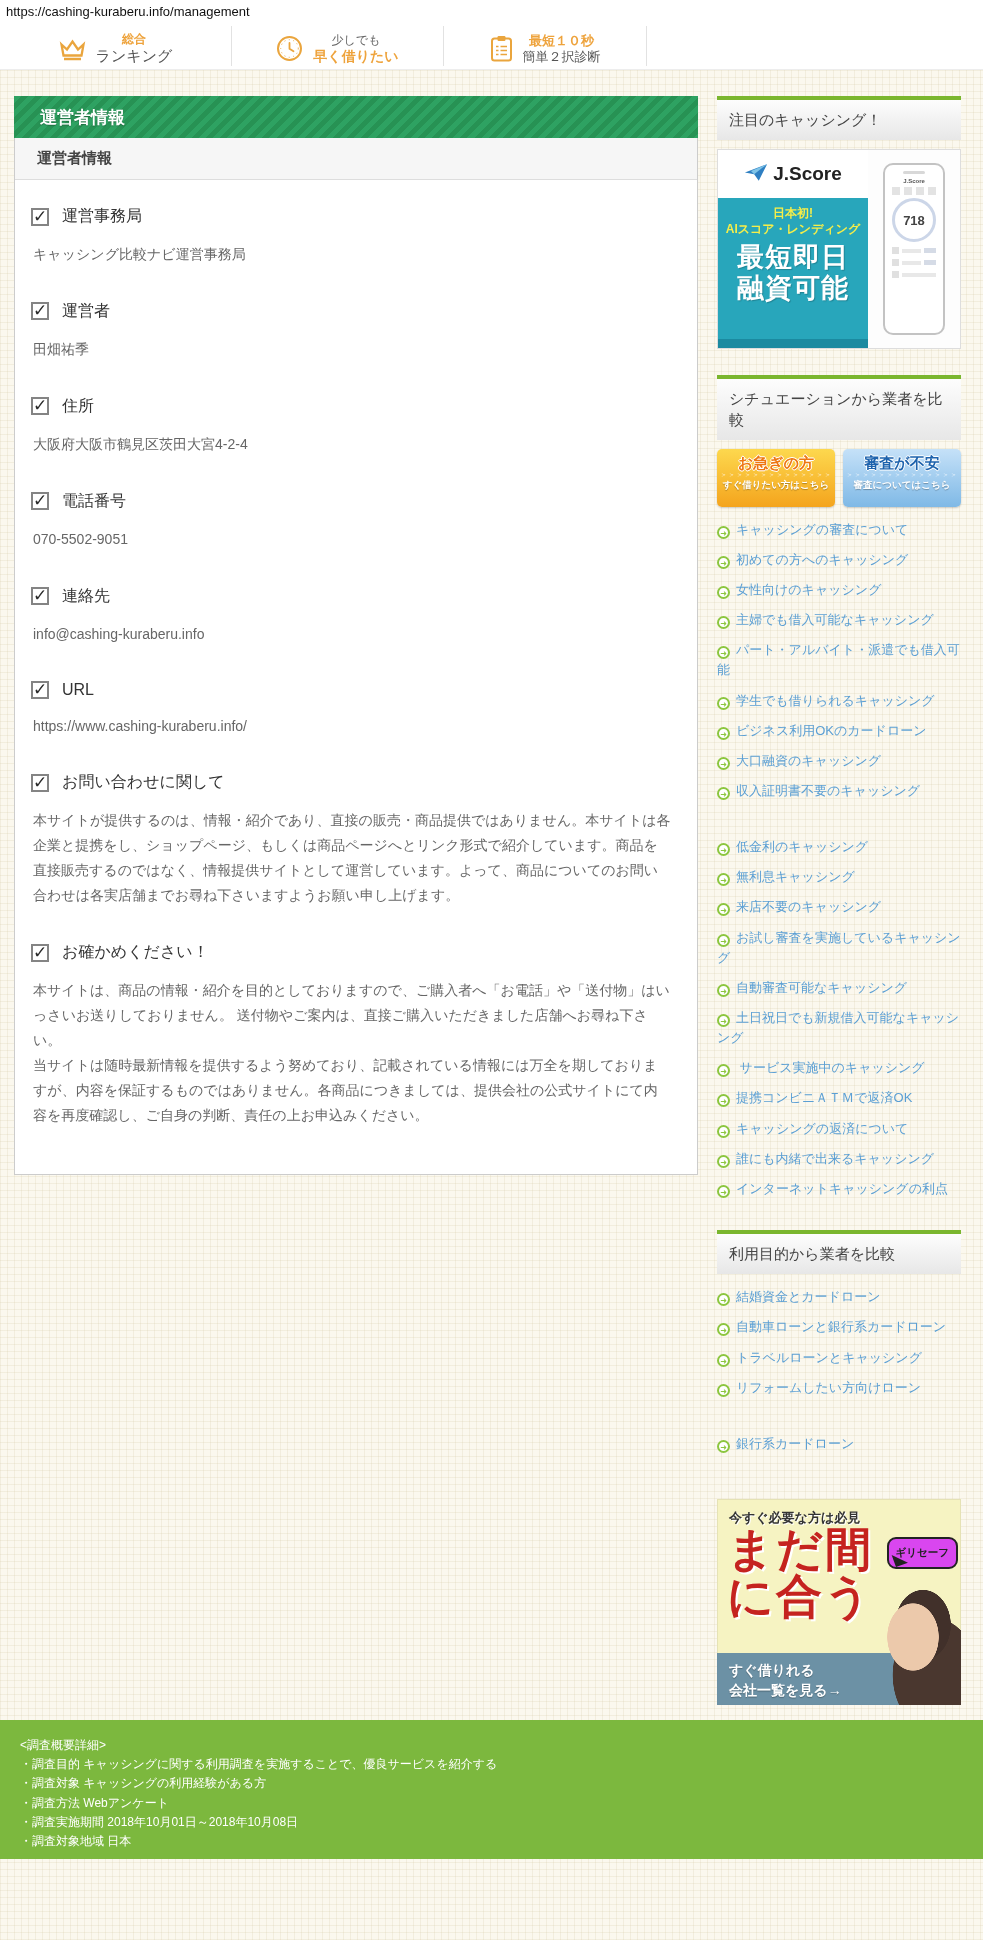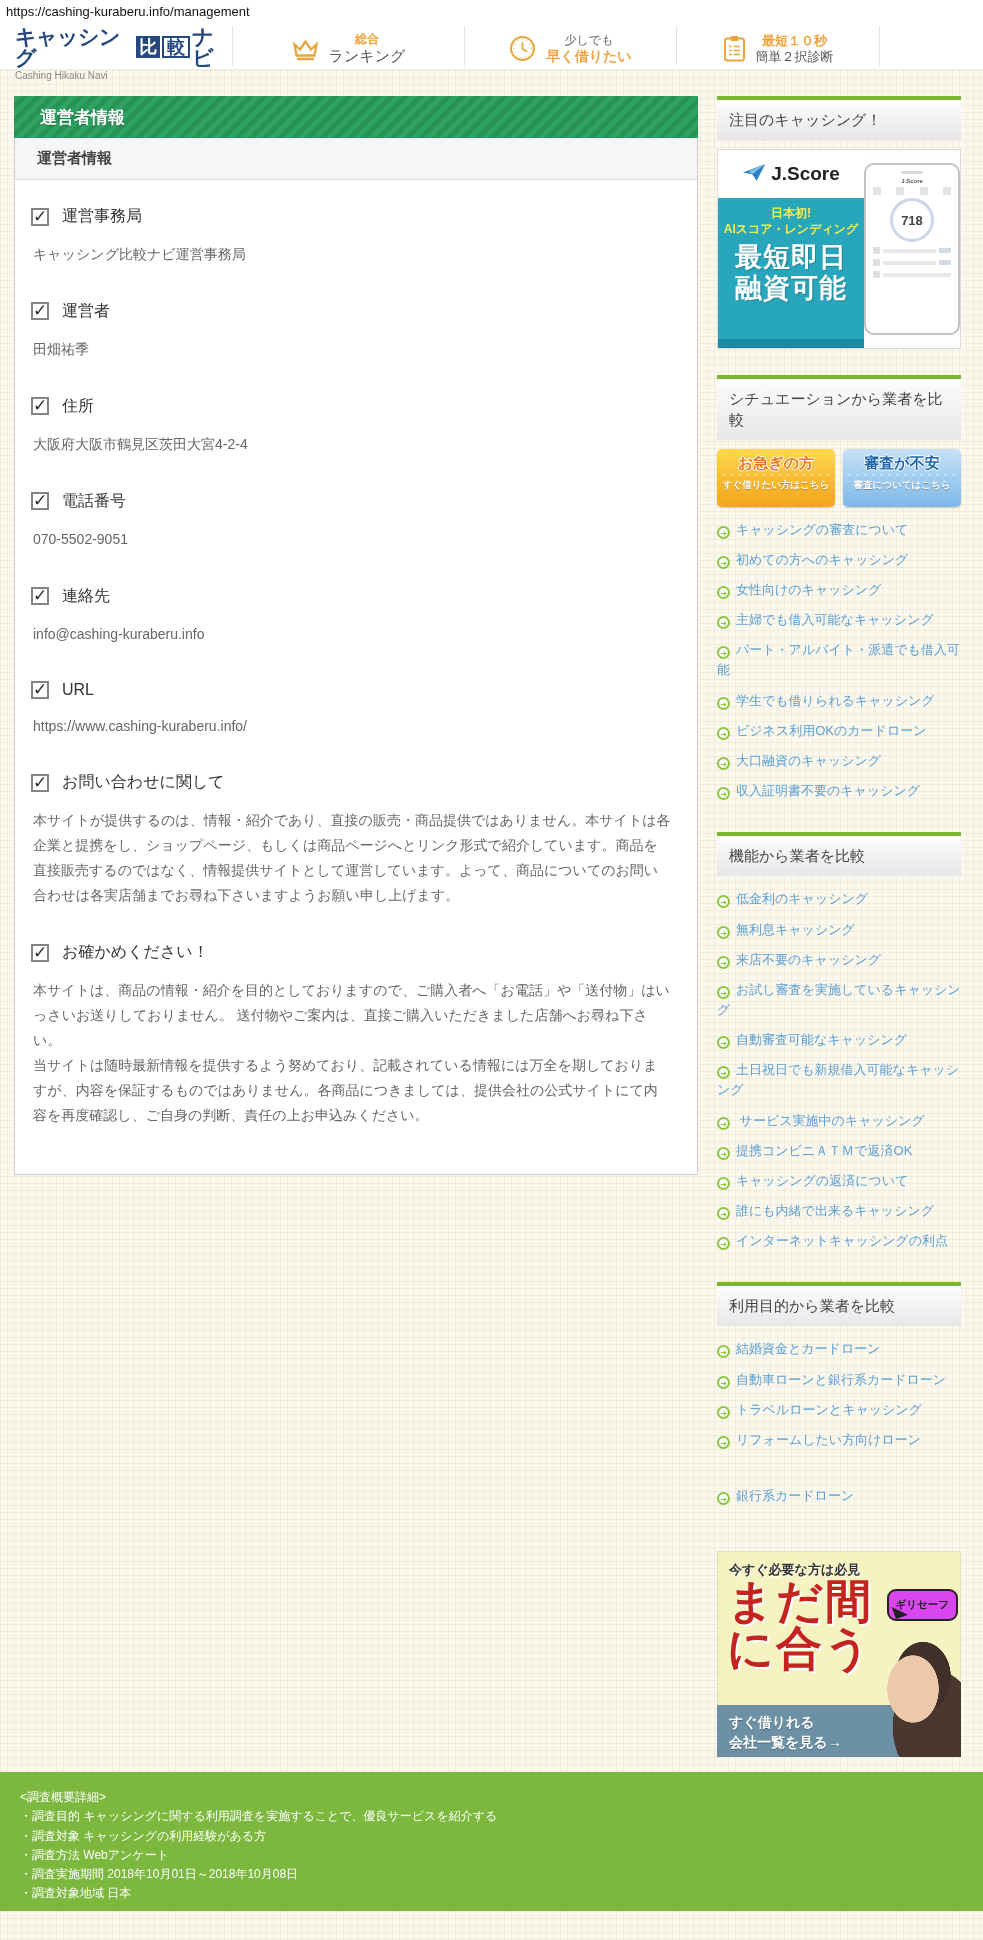--- a/index.html
+++ b/index.html
@@ -63,21 +63,21 @@
   .jscore { margin-top:9px; display:flex; background:#fff; border:1px solid #ddd; height:200px; cursor:pointer; }
   .js-left { width:150px; display:flex; flex-direction:column; }
   .js-logo { height:48px; display:flex; align-items:center; justify-content:center; gap:5px; background:#fff; }
   .js-logo-txt { font-weight:bold; font-size:19px; color:#222; }
   .js-teal { flex:1; background:#28a6bb; text-align:center; padding-top:7px; position:relative; }
   .js-c1,.js-c2 { color:#f6ee49; font-weight:bold; font-size:12px; line-height:1.35; }
   .js-b1,.js-b2 { color:#fff; font-weight:bold; font-size:27px; line-height:1.18; letter-spacing:1px; text-shadow:1px 1px 1px rgba(0,0,0,.2); }
   .js-b1 { margin-top:4px; }
   .js-strip { position:absolute; left:0; right:0; bottom:0; height:9px; background:#1b8aa0; }
   .js-right { flex:1; display:flex; align-items:center; justify-content:center; background:#fdfdfd; }
-  .phone { width:96px; height:172px; border:2px solid #c3c3c3; border-radius:10px; background:#fff; padding:4px 5px; }
+  .phone { width:62px; height:172px; border:2px solid #c3c3c3; border-radius:10px; background:#fff; padding:4px 5px; }
   .ph-speaker { width:22px; height:3px; background:#d8d8d8; border-radius:2px; margin:2px auto 4px; }
   .ph-brand { text-align:center; font-size:6px; color:#555; font-weight:bold; }
   .ph-icons { display:flex; justify-content:space-between; margin:3px 2px; }
   .ph-icons i { width:8px; height:8px; background:#e3e3e3; display:block; }
   .ph-score { width:44px; height:44px; border:3px solid #ccd6e8; border-radius:50%; margin:3px auto; display:flex; align-items:center; justify-content:center; font-size:13px; color:#444; font-weight:bold; }
   .ph-row { display:flex; align-items:center; gap:3px; margin:5px 2px 0; }
   .ph-row i { width:7px; height:7px; background:#e0e0e0; }
   .ph-row b { flex:1; height:4px; background:#e8e8e8; }
   .ph-row s { width:12px; height:5px; background:#d5dbe6; }
 
@@ -111,29 +111,20 @@
   .f-line { display:block; }
 </style>
 </head>
 <body>
 
 <div class="page">
 
   <div class="top-white">
     <div class="urlbar">https://cashing-kuraberu.info/management</div>
     <div class="site-header">
-      <div class="logo-wrap">
-        <div class="logo-line">
-          <span class="logo-txt">キャッシング</span>
-            <span class="logo-box-solid">比</span>
-            <span class="logo-box-outline">較</span>
-            <span class="logo-txt">ナビ</span>
-        </div>
-        <div class="logo-sub">Cashing Hikaku Navi</div>
-      </div>
       <div class="nav-item n1">
         <span>
           <svg width="27" height="24" viewBox="0 0 27 24">
               <path d="M2.5 6.5 L8 11.5 L13.5 3.5 L19 11.5 L24.5 6.5 L22.5 17.5 L4.5 17.5 Z" fill="none" stroke="#eaa53d" stroke-width="2.3"></path>
               <line x1="5" y1="21" x2="22" y2="21" stroke="#eaa53d" stroke-width="2.5"></line>
             </svg>
         </span>
         <span class="nav-txt">
           <span class="t">総合</span>
           <span class="b">ランキング</span>
@@ -335,21 +326,20 @@
           <li><span class="lnk-ico">➜</span><a>主婦でも借入可能なキャッシング</a></li>
           <li><span class="lnk-ico">➜</span><a>パート・アルバイト・派遣でも借入可能</a></li>
           <li><span class="lnk-ico">➜</span><a>学生でも借りられるキャッシング</a></li>
           <li><span class="lnk-ico">➜</span><a>ビジネス利用OKのカードローン</a></li>
           <li><span class="lnk-ico">➜</span><a>大口融資のキャッシング</a></li>
           <li><span class="lnk-ico">➜</span><a>収入証明書不要のキャッシング</a></li>
         </ul>
       </div>
 
       <div class="side-sec">
-        <div class="side-head">機能から業者を比較</div>
         <ul class="side-links">
           <li><span class="lnk-ico">➜</span><a>低金利のキャッシング</a></li>
           <li><span class="lnk-ico">➜</span><a>無利息キャッシング</a></li>
           <li><span class="lnk-ico">➜</span><a>来店不要のキャッシング</a></li>
           <li><span class="lnk-ico">➜</span><a>お試し審査を実施しているキャッシング</a></li>
           <li><span class="lnk-ico">➜</span><a>自動審査可能なキャッシング</a></li>
           <li><span class="lnk-ico">➜</span><a>土日祝日でも新規借入可能なキャッシング</a></li>
           <li><span class="lnk-ico">➜</span><a> サービス実施中のキャッシング</a></li>
           <li><span class="lnk-ico">➜</span><a>提携コンビニＡＴＭで返済OK</a></li>
           <li><span class="lnk-ico">➜</span><a>キャッシングの返済について</a></li>

